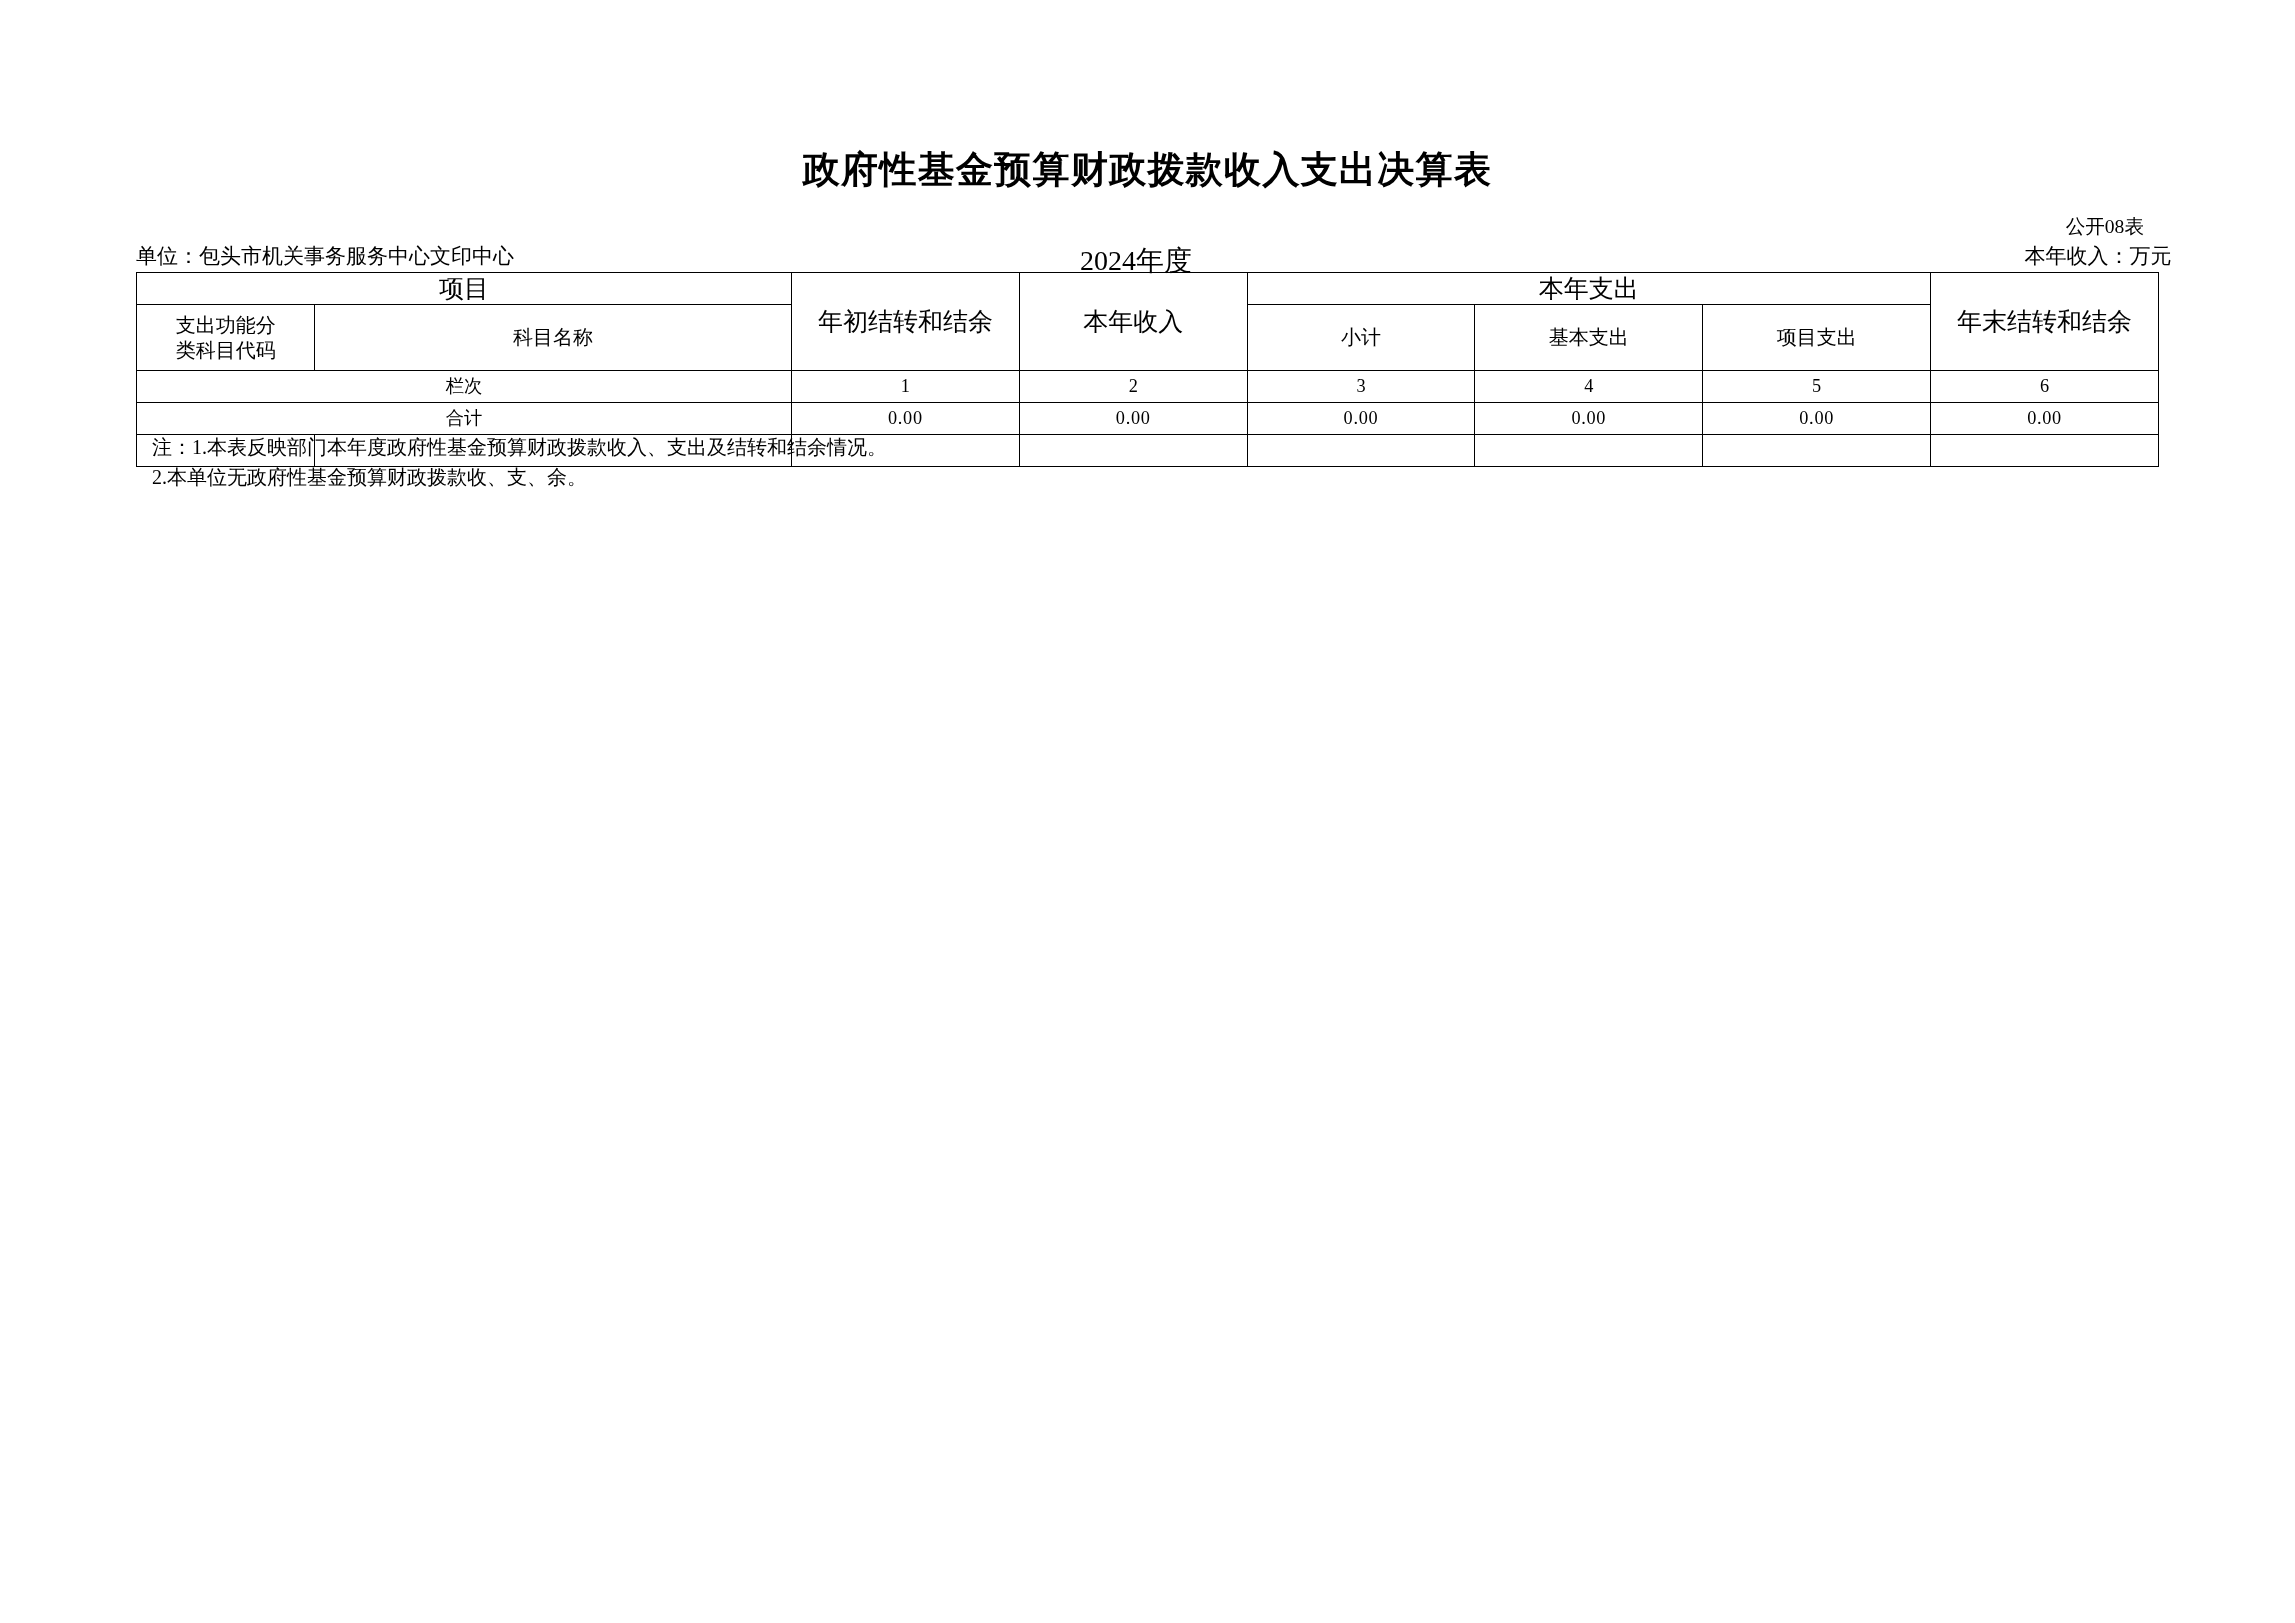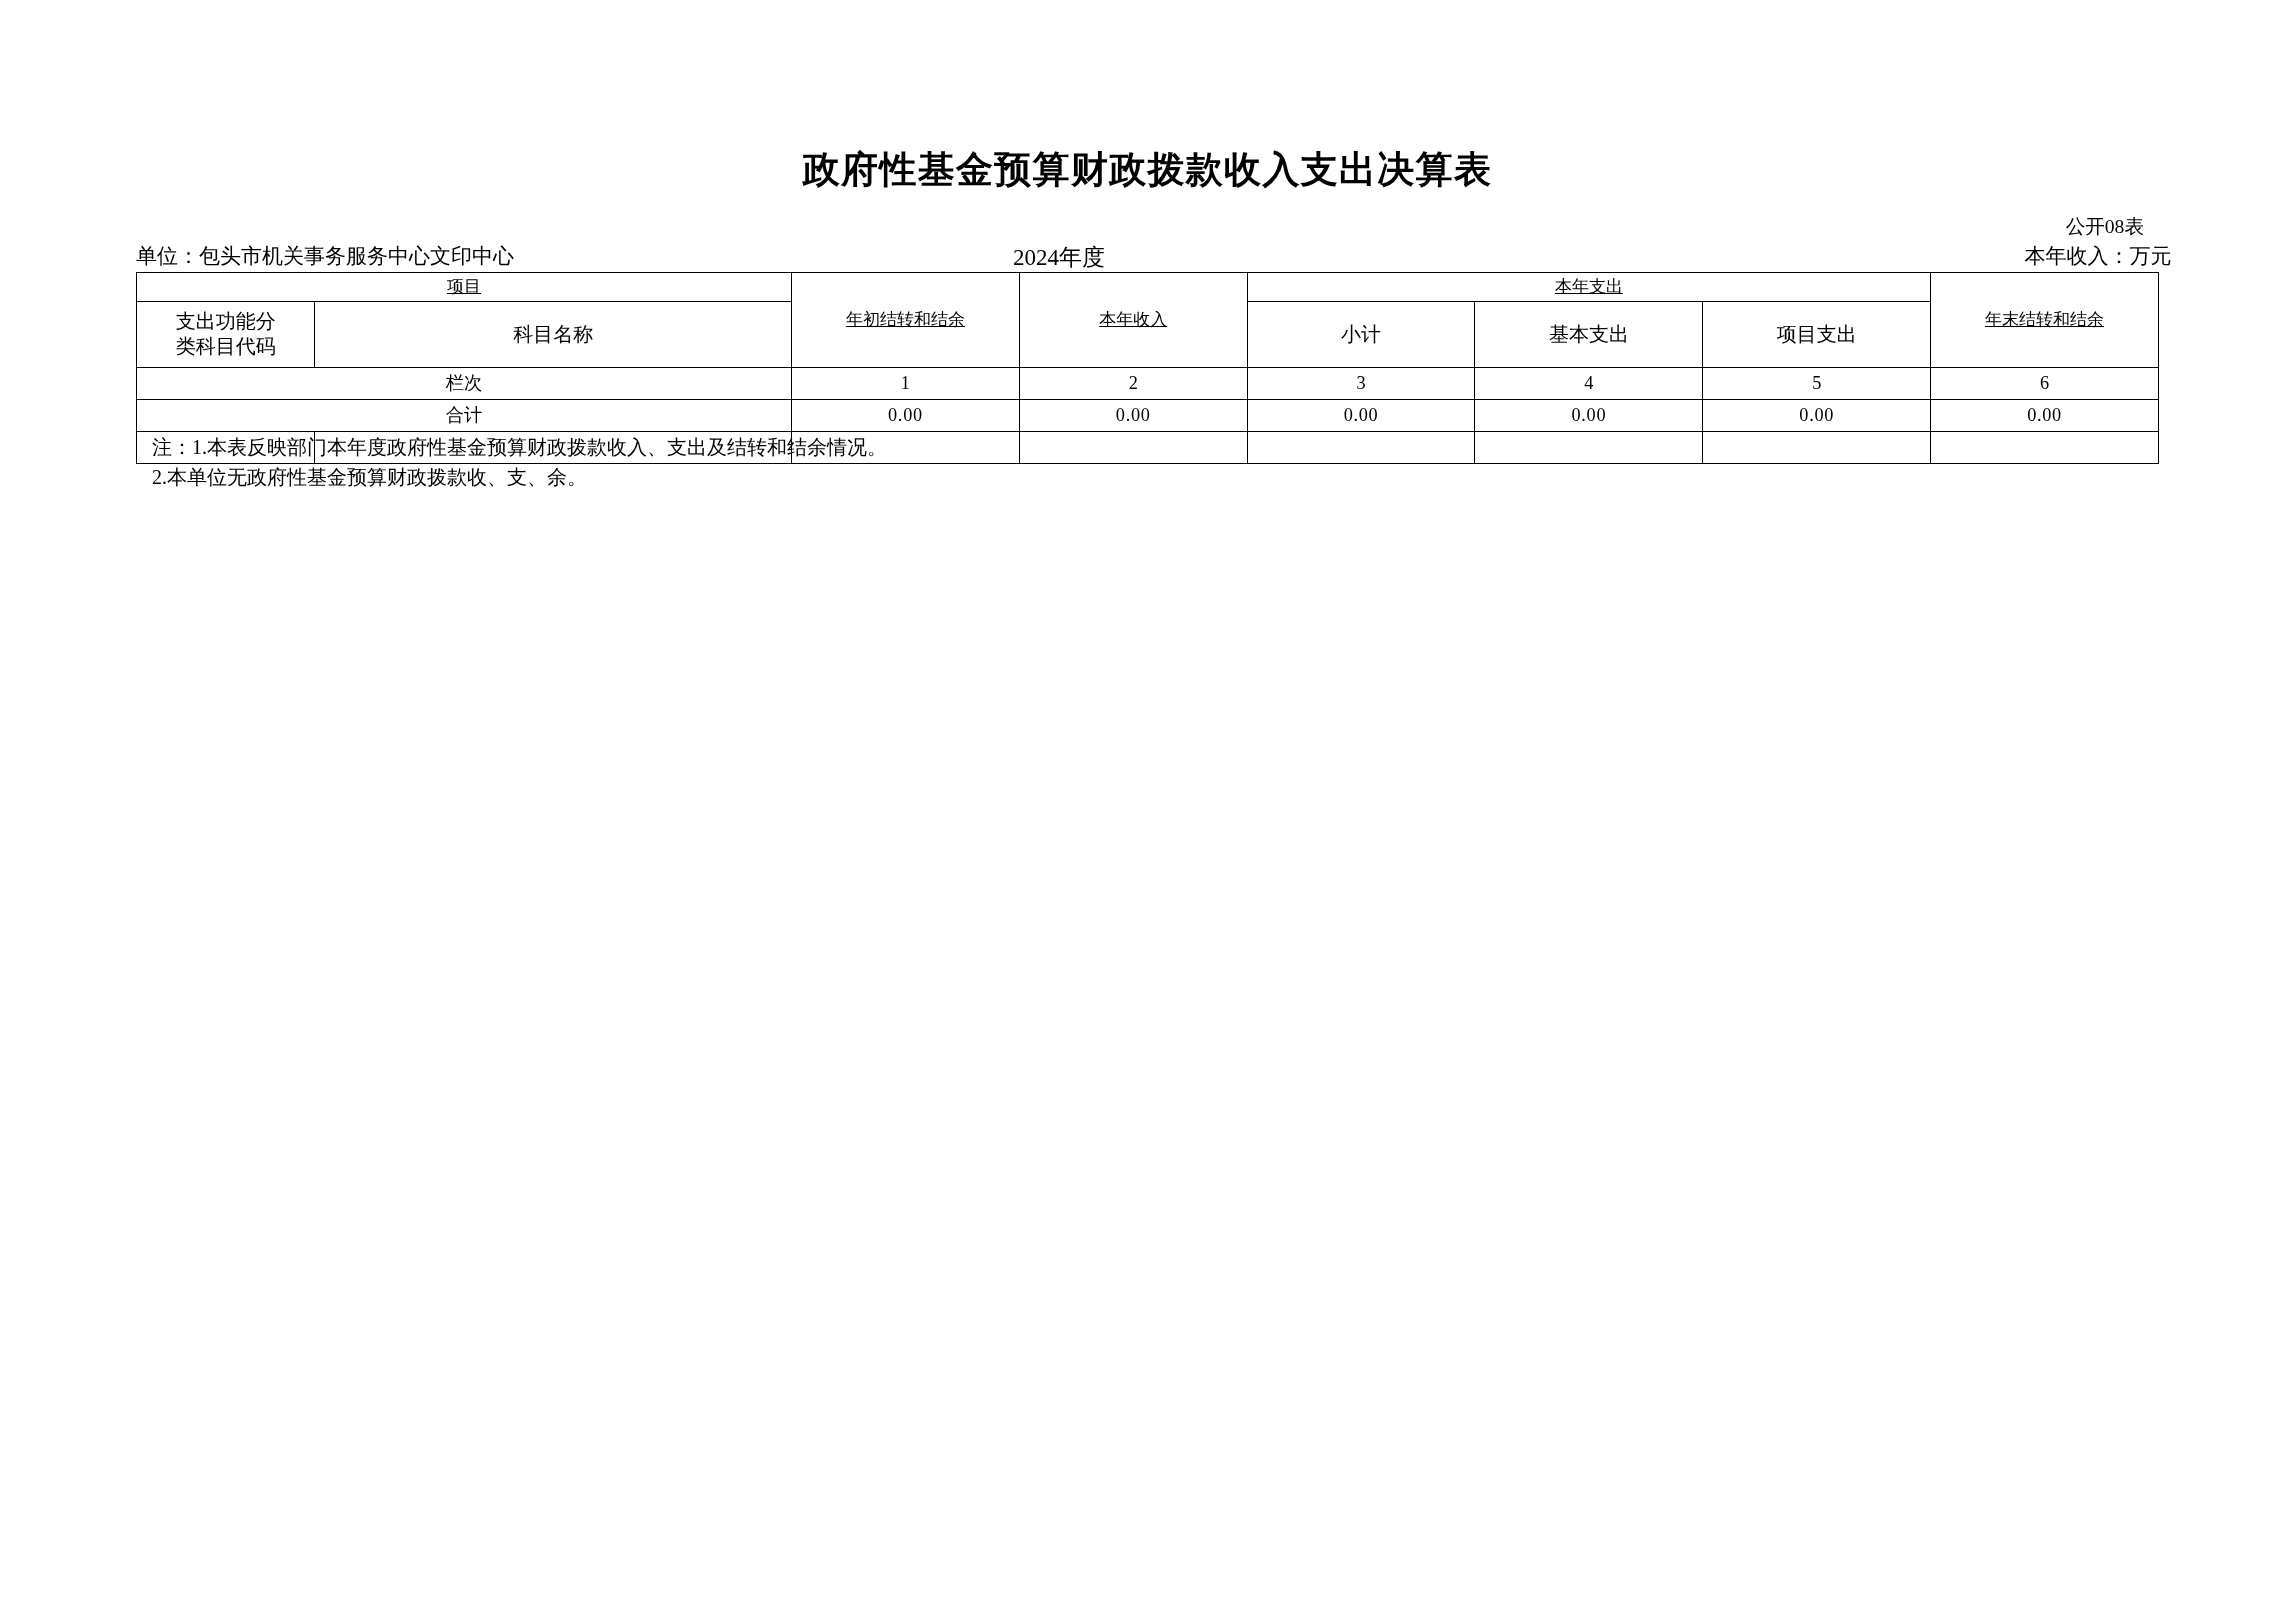--- a/index.html
+++ b/index.html
@@ -49,23 +49,23 @@
   }
   .meta-unit {
     position: absolute;
     left: 0;
     top: 0;
     font-size: 21px;
     white-space: nowrap;
   }
   .meta-year {
     position: absolute;
-    left: 877px;
+    left: 944px;
     top: 0;
-    font-size: 23px;
+    font-size: 28px;
     white-space: nowrap;
   }
   .meta-amount {
     position: absolute;
     right: -6.5px;
     top: 0;
     font-size: 21px;
     white-space: nowrap;
   }
   table.main {
@@ -87,21 +87,21 @@
   }
   .h-item      { width: 169px; }
   .h-name      { width: 452px; }
   .h-begin     { width: 216px; }
   .h-income    { width: 216px; }
   .h-sub       { width: 216px; }
   .h-basic     { width: 216px; }
   .h-proj      { width: 216px; }
   .h-end       { width: 216px; }
 
-  .r-itemhdr td { height: 27.5px; font-size: 17px; text-decoration: underline; }
+  .r-itemhdr td { height: 27.5px; font-size: 25px; }
   .r-colhdr td  { height: 65px; font-size: 20px; }
   .r-lane td    { height: 31px; font-size: 18.3px; }
   .r-total td   { height: 31px; font-size: 18.3px; }
   .r-blank td   { height: 31px; }
 
   .num {
     text-align: right;
     padding-right: 14.4px;
     font-family: "Liberation Serif", serif;
     letter-spacing: 0.7px;

